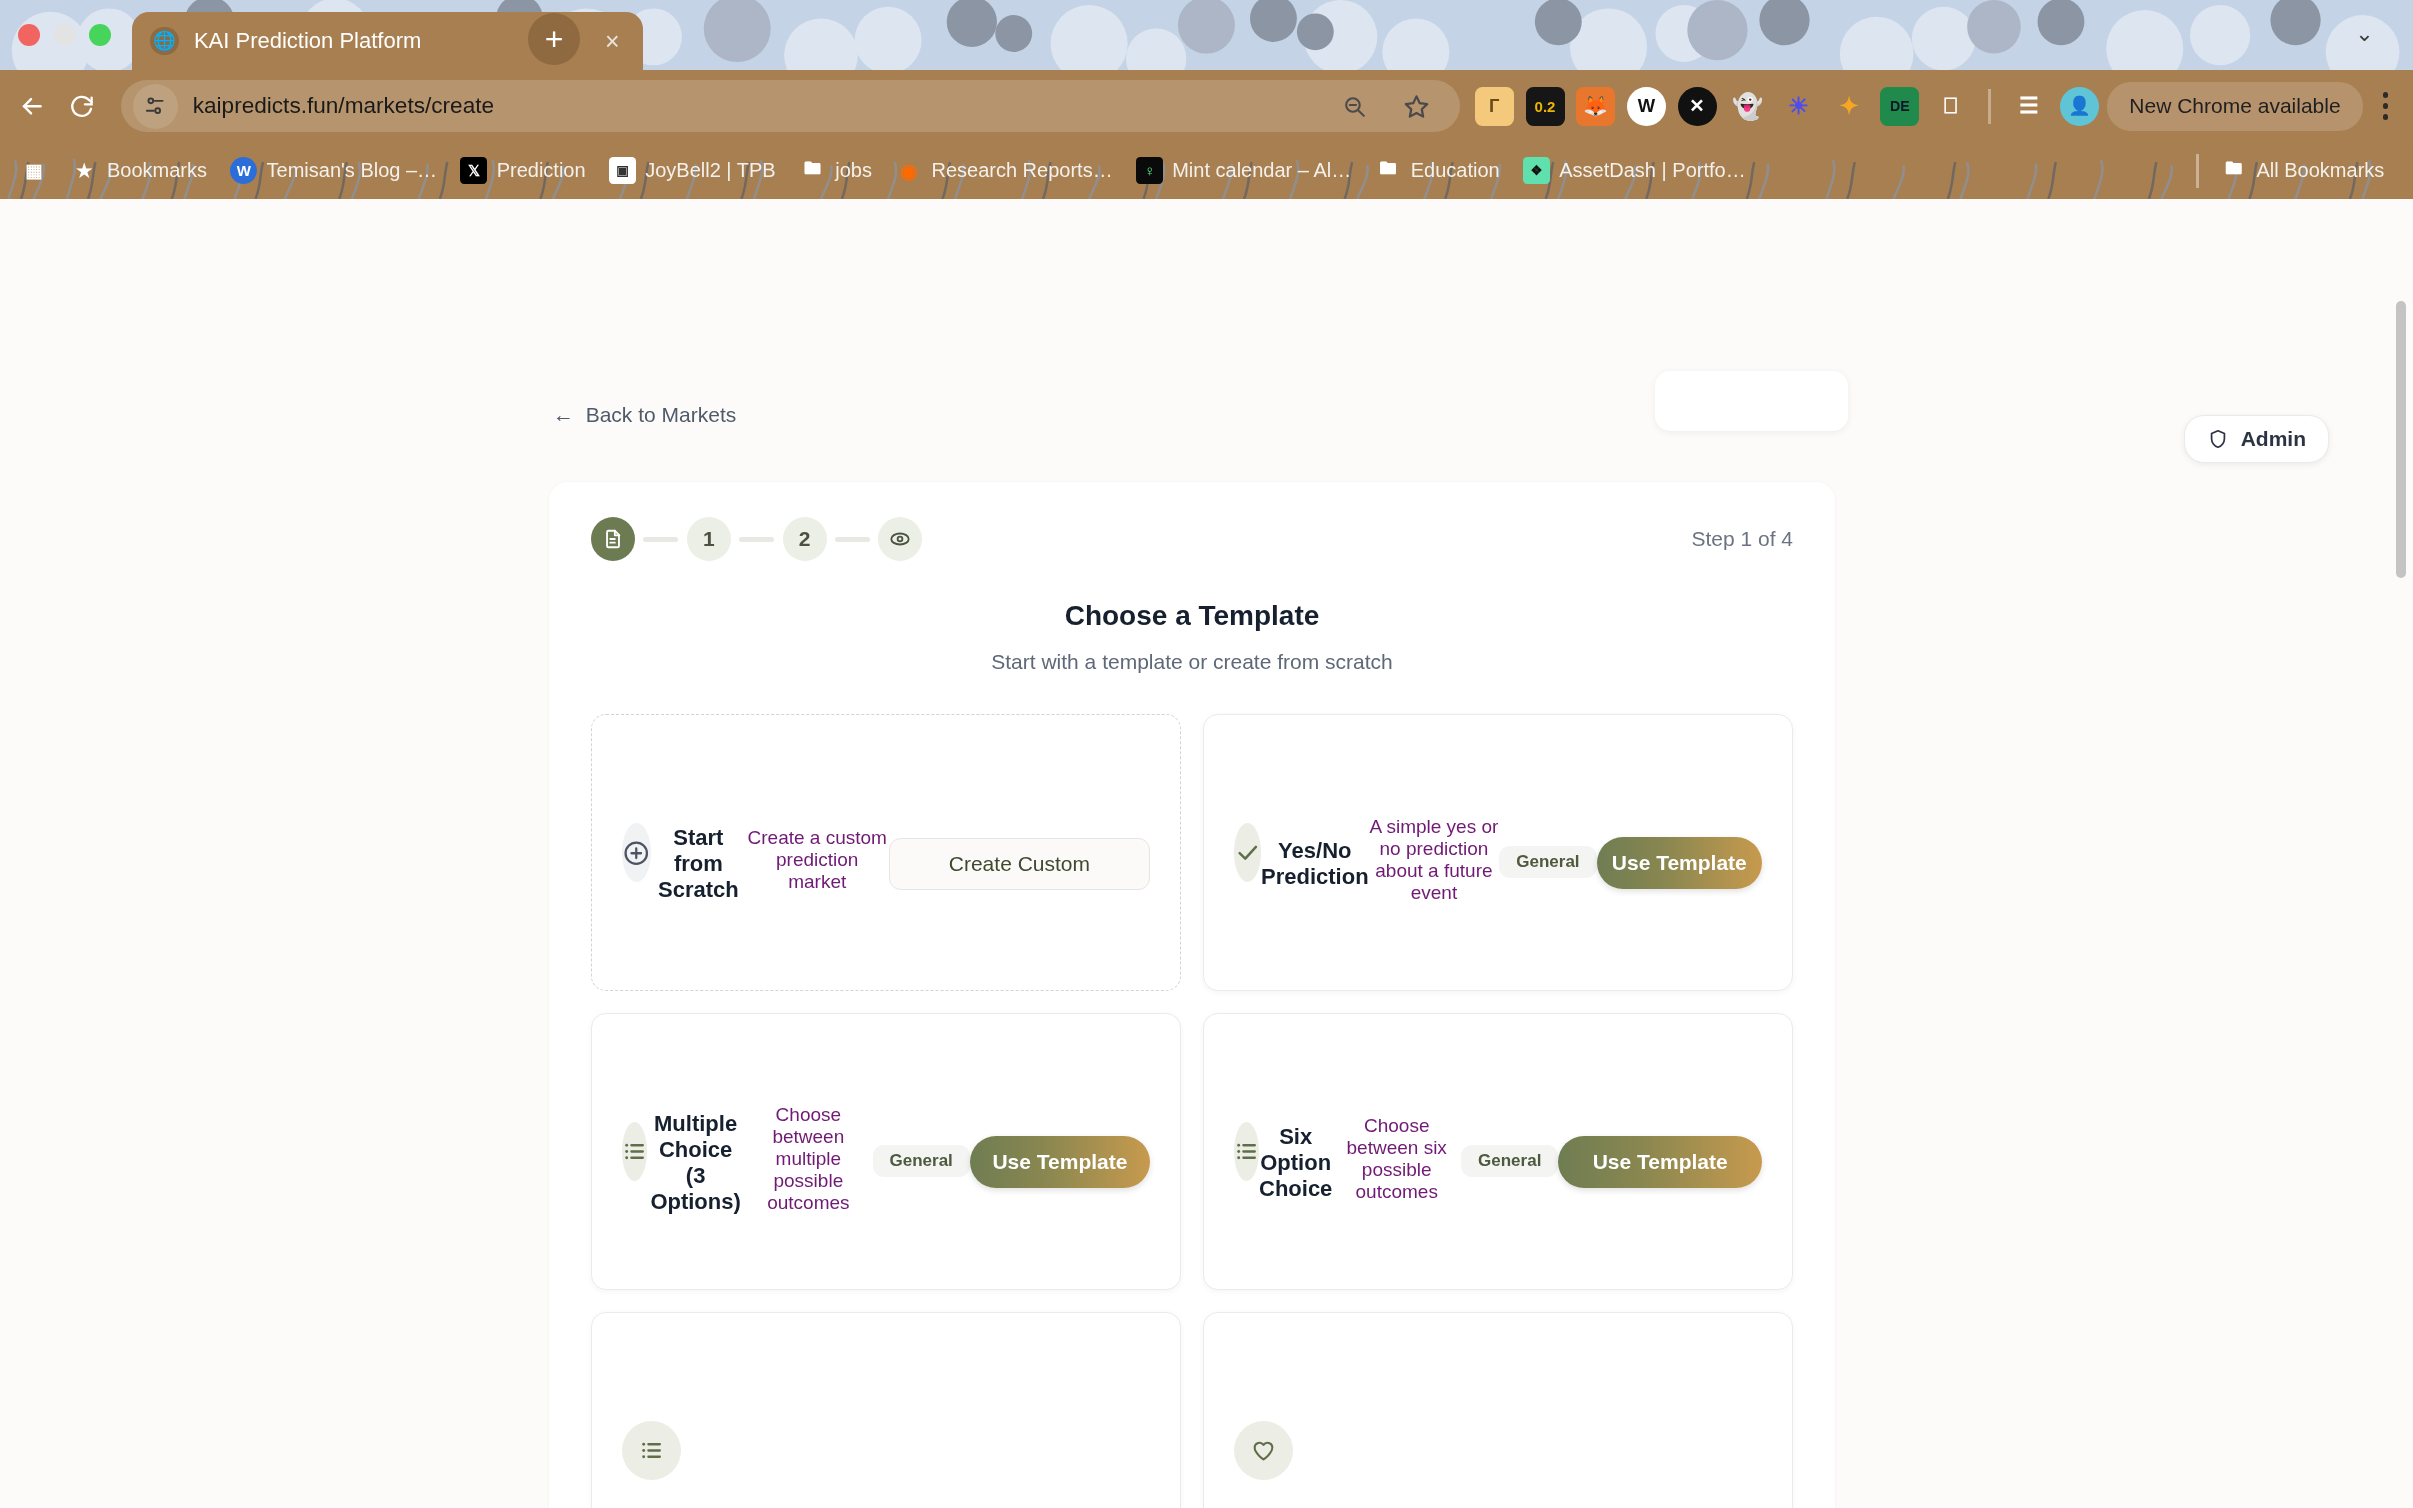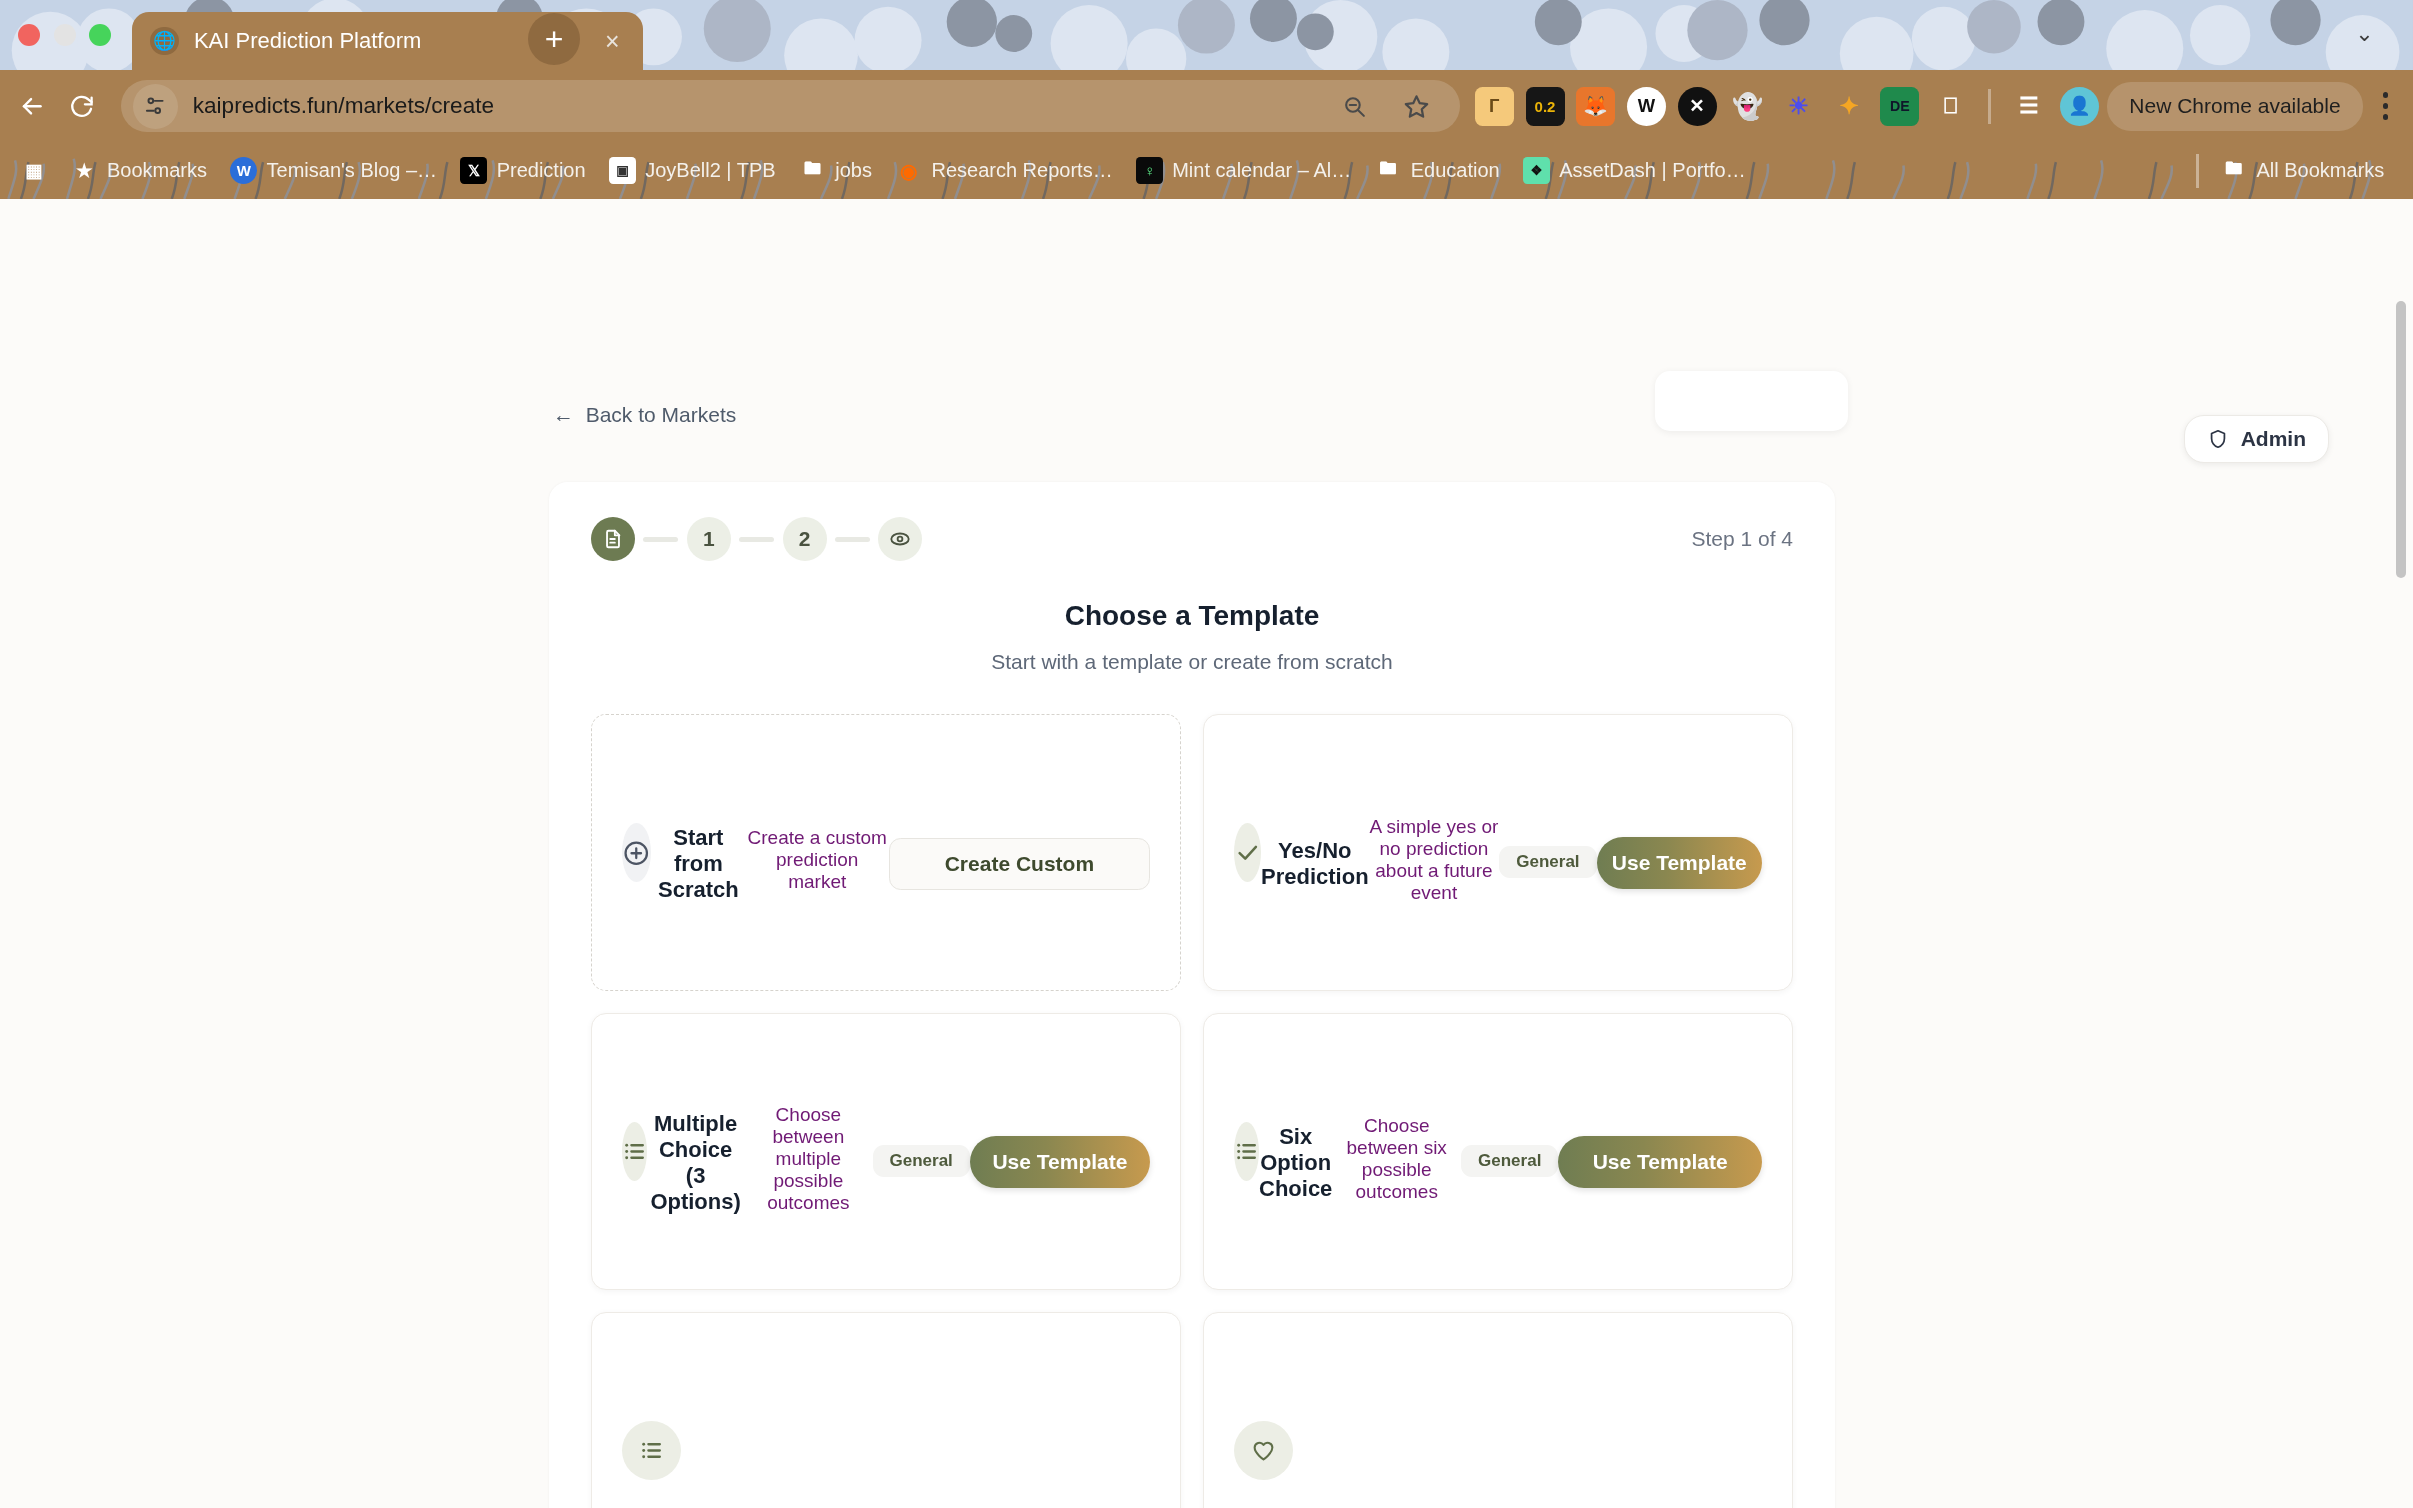--- a/index.html
+++ b/index.html
@@ -249,21 +249,21 @@
     width: 100%; height: 52px; border-radius: 26px;
     background: linear-gradient(90deg, #6f7d52 0%, #8a8750 42%, #c79a4e 100%);
     color: #ffffff; font-size: 21px; font-weight: 600;
     display: flex; align-items: center; justify-content: center;
     margin-top: 20px;
     box-shadow: 0 2.5px 5.9px rgba(0,0,0,0.12);
   }
   .btn-custom {
     width: 100%; height: 52px; border-radius: 11.7px;
     background: #fbfaf8; border: 0.8px solid #e7e5e0;
-    color: #3e4a2e; font-size: 21px; font-weight: 700;
+    color: #3e4a2e; font-size: 21px; font-weight: 400;
     display: flex; align-items: center; justify-content: center;
     margin-top: 22px;
   }
 
   
   .pscroll {
     position: absolute; right: 5px; top: 0;
     width: 15px; height: 1309px;
     background: transparent;
   }

